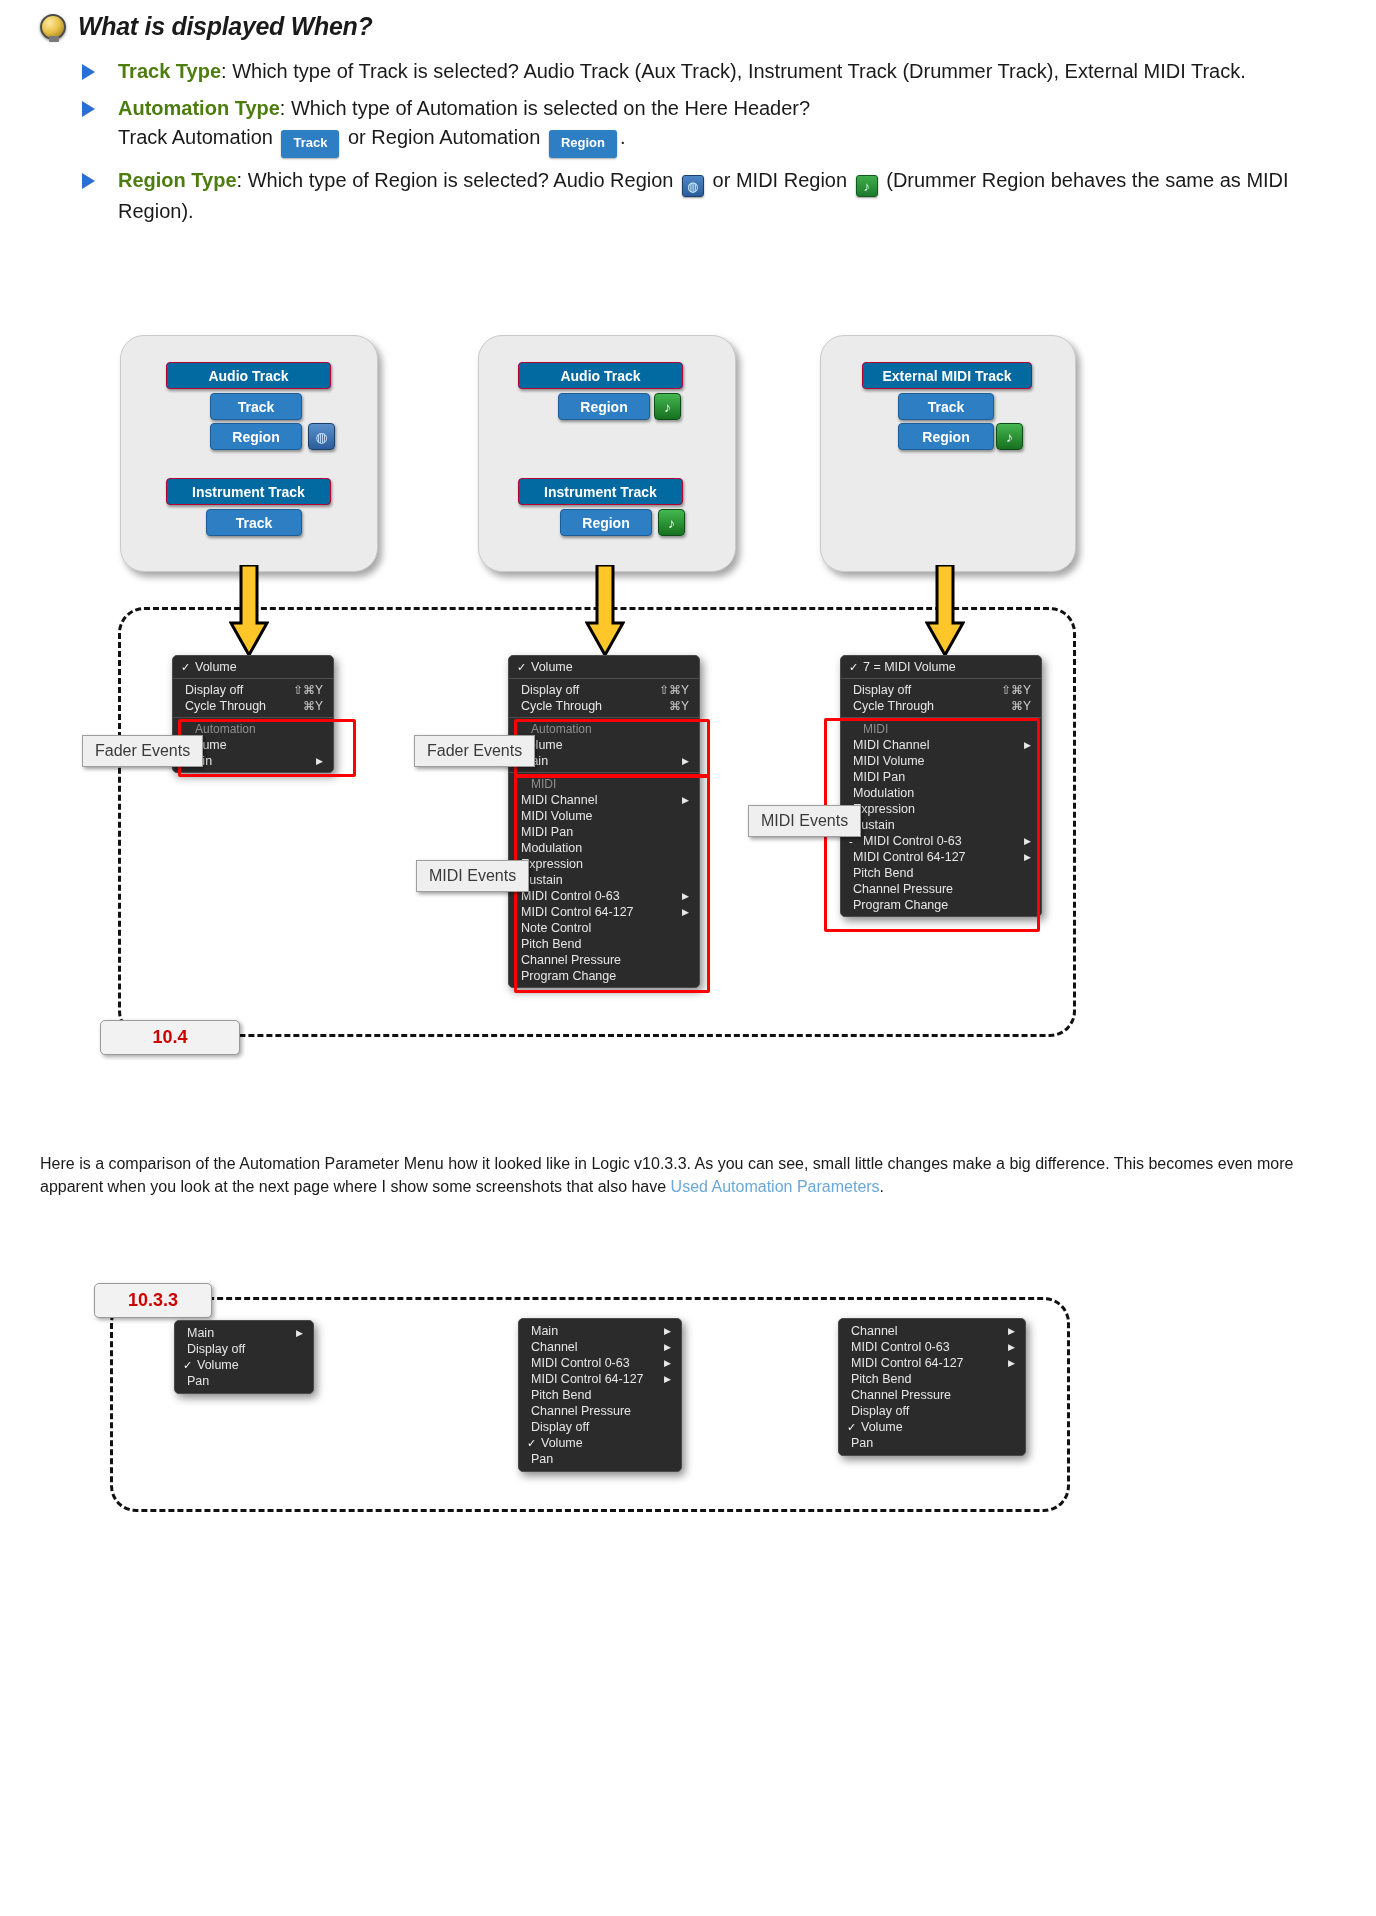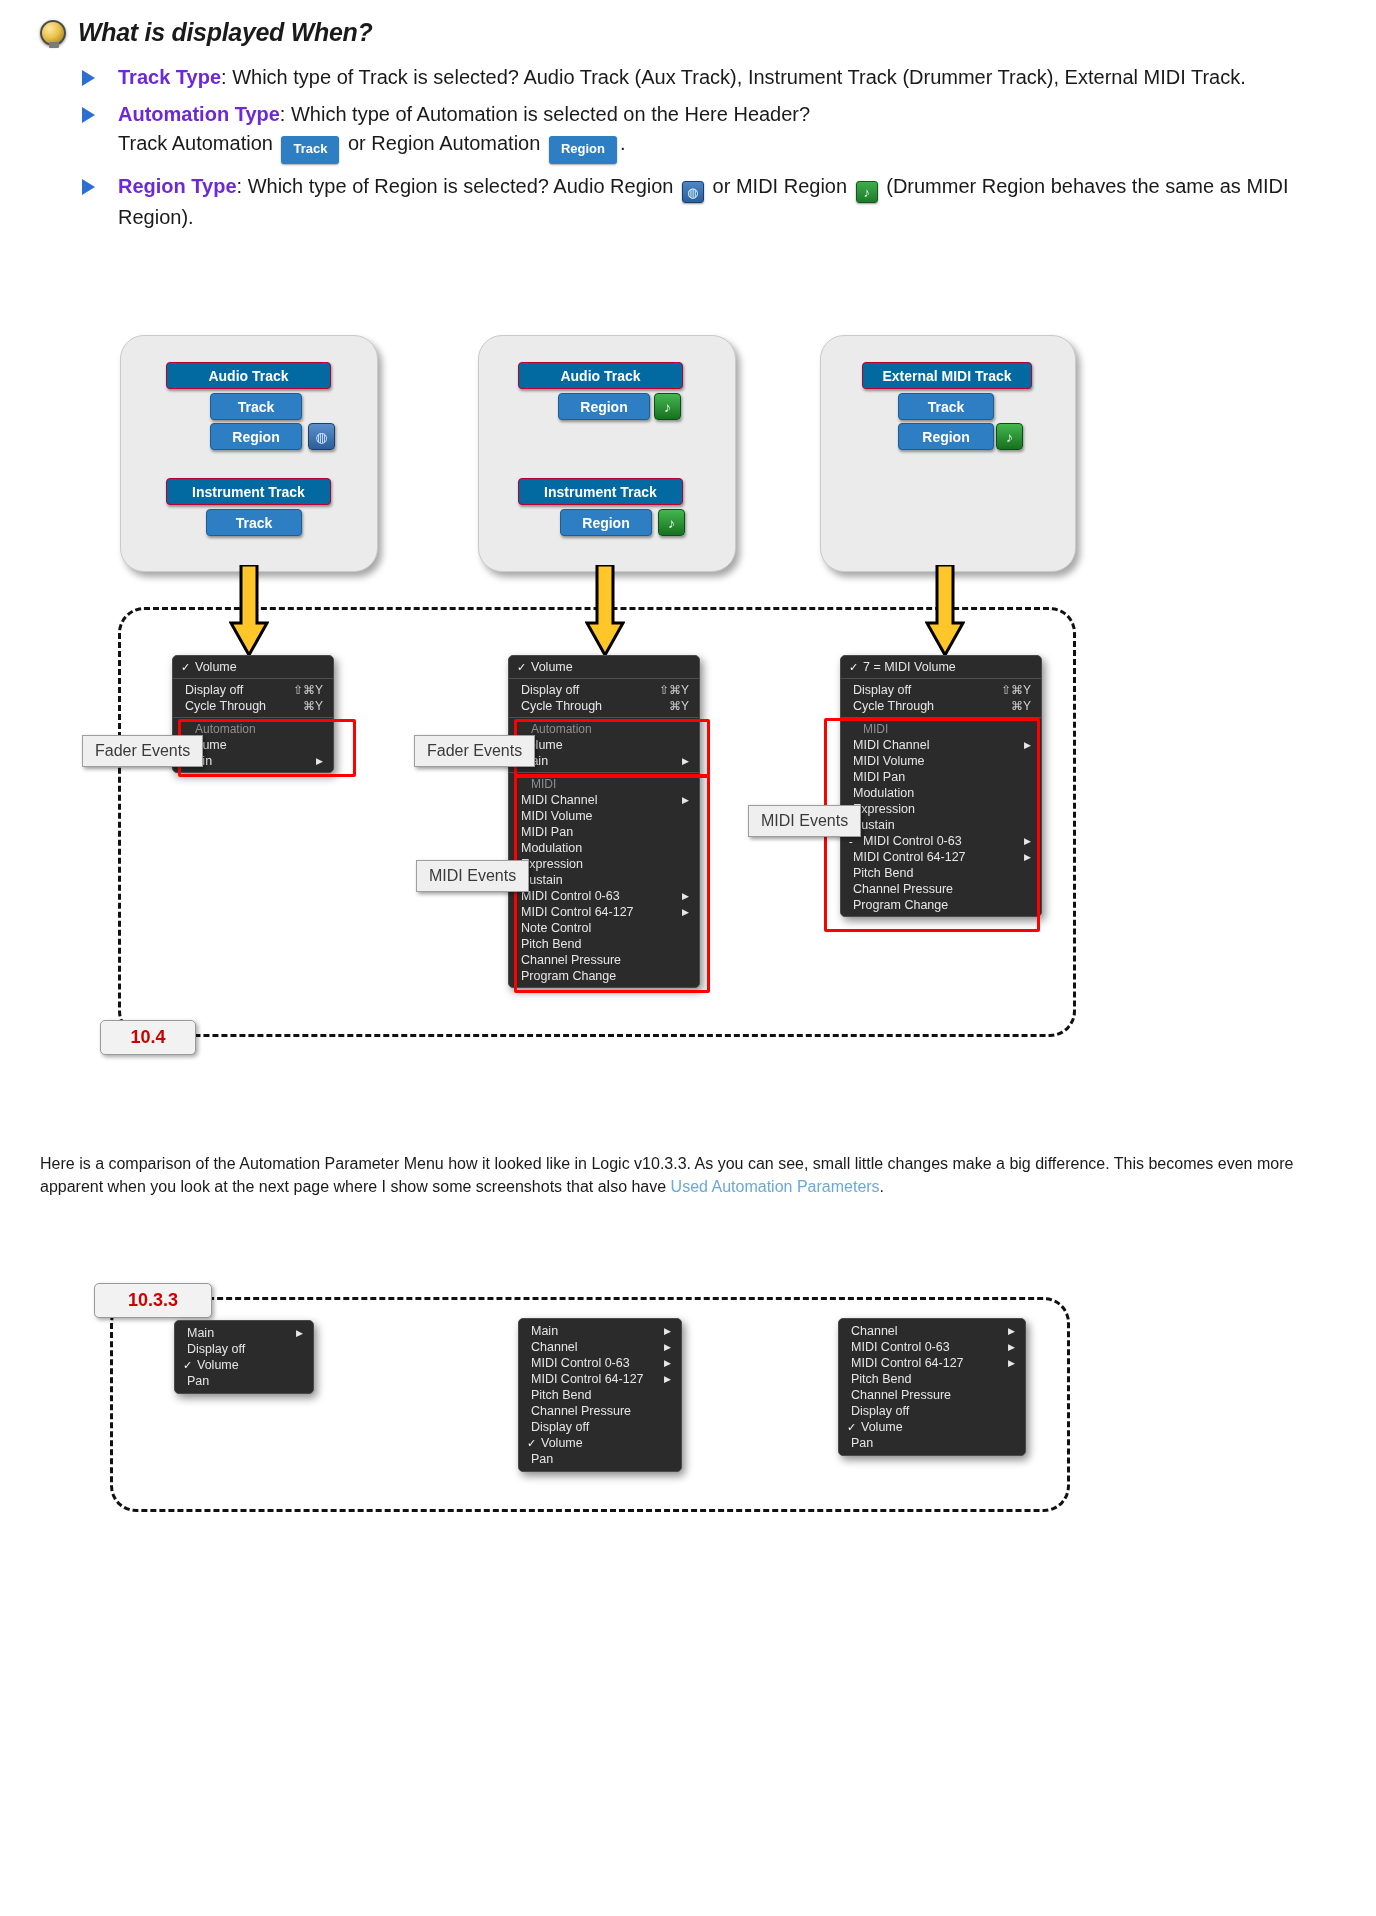--- a/index.html
+++ b/index.html
@@ -7,21 +7,21 @@
   body {
     width: 1376px; height: 1916px;
     background: #ffffff;
     font-family: "Liberation Sans", sans-serif;
     color: #1a1a1a;
     position: relative;
     overflow: hidden;
   }
 
   
-  .intro { padding: 18px 40px 0 40px; }
+  .intro { padding: 12px 40px 0 40px; }
   .h-title {
     display: flex; align-items: center; gap: 12px;
     font-size: 25px; font-weight: bold; font-style: italic;
     letter-spacing: -0.3px;
     margin-bottom: 16px;
   }
   .bulb {
     width: 26px; height: 26px; border-radius: 50%;
     background: radial-gradient(circle at 35% 30%, #ffe9a0 0%, #e8c24a 45%, #8a6a14 100%);
     border: 2px solid #4a4a4a;
@@ -42,21 +42,21 @@
     margin-bottom: 8px;
     padding-left: 36px;
   }
   ul.crit > li::before {
     content: ""; position: absolute; left: 0; top: 7px;
     width: 0; height: 0;
     border-left: 13px solid #2b6fd4;
     border-top: 8px solid transparent;
     border-bottom: 8px solid transparent;
   }
-  .bold-term { font-weight: bold; color: #6d28d9; }
+  .bold-term { font-weight: bold; color: #4d7c0f; }
 
   .chip {
     display: inline-block; vertical-align: -3px;
     background: #2e7ec4; color: #fff;
     font-size: 13px; font-weight: bold;
     padding: 4px 12px 5px 12px; border-radius: 3px;
     margin: 0 3px;
     box-shadow: 0 1px 2px rgba(0,0,0,.35);
   }
   .rgn-ico {
@@ -108,21 +108,21 @@
     position: absolute;
     border: 3px dashed #111;
     border-radius: 26px;
   }
   .verbadge {
     position: absolute;
     background: #f2f2f2;
     border: 1px solid #9a9a9a;
     border-radius: 5px;
     color: #cc0000; font-weight: bold; font-size: 18px;
-    padding: 6px 0; width: 96px; text-align: center;
+    padding: 6px 0; width: 140px; text-align: center;
     box-shadow: 2px 2px 4px rgba(0,0,0,.35);
   }
 
   
   .menu {
     position: absolute;
     background: #2b2b2b;
     border: 1px solid #4a4a4a;
     border-radius: 5px;
     box-shadow: 3px 4px 8px rgba(0,0,0,.45);

